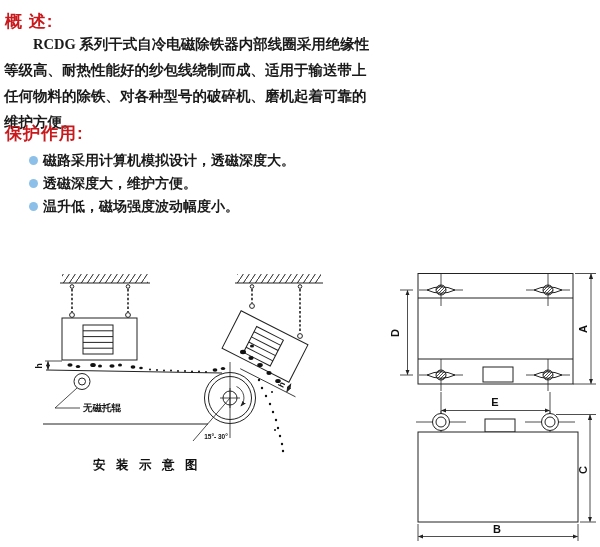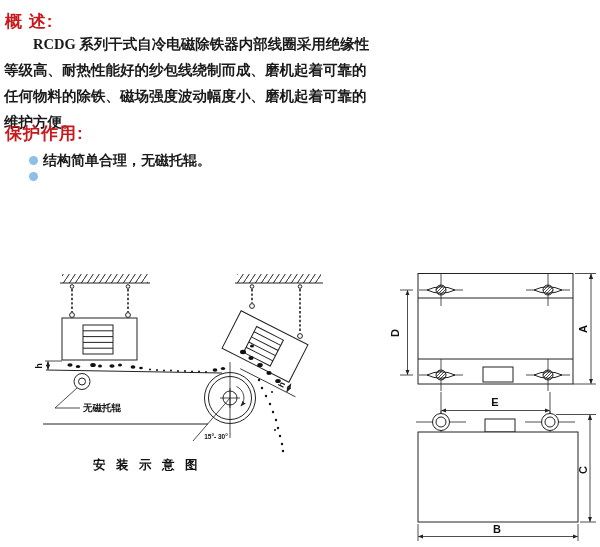--- a/index.html
+++ b/index.html
@@ -38,34 +38,39 @@
   .thin{stroke:#222;stroke-width:0.8;fill:none;}
   .wfill{fill:#fff;stroke:#222;stroke-width:1;}
 </style>
 </head>
 <body>
 
 <h1 id="overview-heading" class="red-heading">概 述:</h1>
 
 <div class="paragraph">
   <div class="pline indent">RCDG 系列干式自冷电磁除铁器内部线圈采用绝缘性</div>
-  <div class="pline">等级高、耐热性能好的纱包线绕制而成、磨机起着可靠的</div>
-  <div class="pline">任何物料的除铁、磁场强度波动幅度小、磨机起着可靠的</div>
+  <div class="pline">等级高、耐热性能好的纱包线绕制而成、适用于输送带上</div>
+  <div class="pline">任何物料的除铁、对各种型号的破碎机、磨机起着可靠的</div>
   <div class="pline">维护方便。</div>
 </div>
 
 <h1 id="features-heading" class="red-heading">保护作用:</h1>
 
 <ul class="features">
   <li>
     <span class="bullet"></span>
-    <span>结构简单合理，无磁托辊。</span>
+    <span>磁路采用计算机模拟设计，透磁深度大。</span>
   </li>
   <li>
     <span class="bullet"></span>
+    <span>透磁深度大，维护方便。</span>
+  </li>
+  <li>
+    <span class="bullet"></span>
+    <span>温升低，磁场强度波动幅度小。</span>
   </li>
 </ul>
 
 <svg id="install-svg" width="335" height="225" viewBox="30 255 335 225">
   <defs>
     <pattern id="hatchC" patternUnits="userSpaceOnUse" width="6" height="9">
       <path d="M0,9 L6,0" stroke="#222" stroke-width="1" fill="none"></path>
     </pattern>
     <marker id="arrL" viewBox="0 0 8 6" refX="7" refY="3" markerWidth="7" markerHeight="5.5" orient="auto-start-reverse">
       <path d="M0,0 L8,3 L0,6 z" fill="#222"></path>

